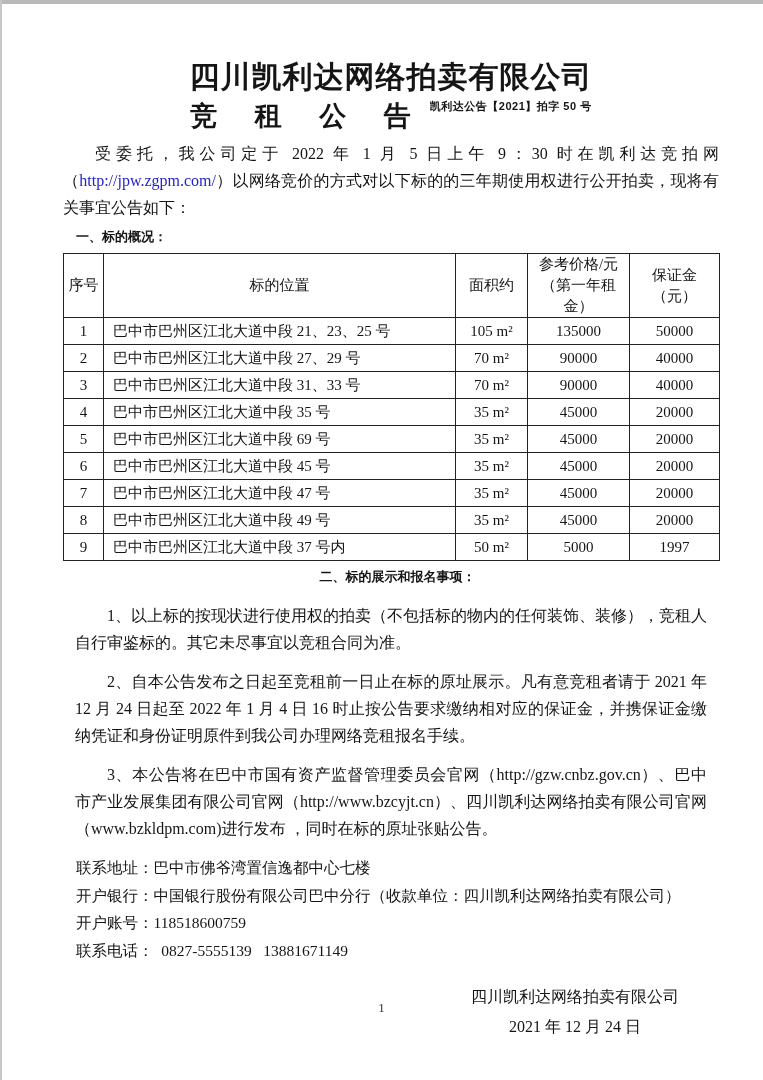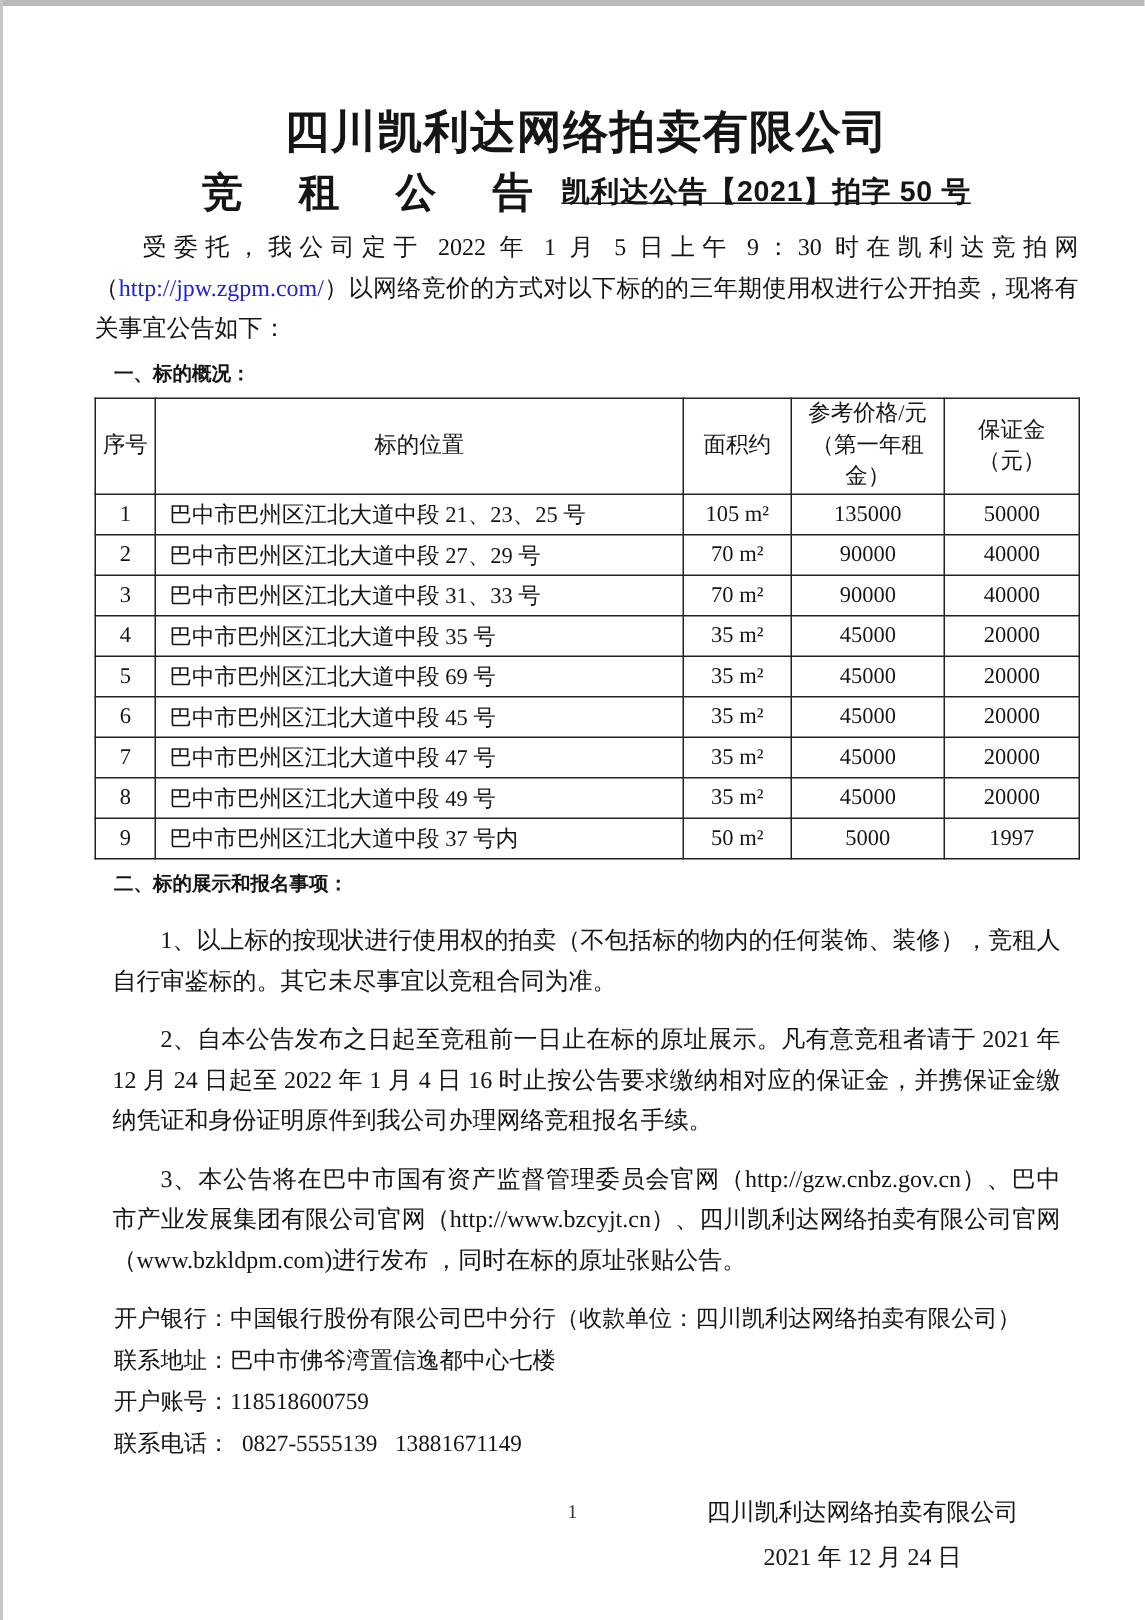--- a/index.html
+++ b/index.html
@@ -3,53 +3,53 @@
 <meta charset="utf-8">
 <style>
   html,body{margin:0;padding:0;}
   body{
     width:763px;height:1080px;position:relative;overflow:hidden;
     background:#ffffff;color:#151515;
     font-family:"Liberation Serif","DejaVu Serif",serif;
   }
   .edge-top{position:absolute;top:0;left:0;width:763px;height:4px;background:#b9b9b9;}
   .edge-left{position:absolute;top:0;left:0;width:2px;height:1080px;background:#c6c6c6;}
-  .content{position:absolute;left:63px;top:68px;width:656px;}
+  .content{position:absolute;left:63px;top:56px;width:656px;}
 
   h1.title{
     margin:0;text-align:center;
     font-family:"Liberation Sans","DejaVu Sans",sans-serif;
     font-weight:bold;font-size:30px;line-height:42px;letter-spacing:1px;
   }
-  .subtitle-row{display:flex;justify-content:center;align-items:center;margin-top:1px;}
+  .subtitle-row{display:flex;justify-content:center;align-items:flex-start;margin-top:1px;}
   .subtitle{
     font-family:"Liberation Sans","DejaVu Sans",sans-serif;
     font-weight:bold;font-size:27px;line-height:34px;letter-spacing:15px;
   }
   .notice-no{
     font-family:"Liberation Sans","DejaVu Sans",sans-serif;
-    font-weight:bold;font-size:19px;margin-left:4px;letter-spacing:.5px;text-decoration:underline;
+    font-weight:bold;font-size:11px;margin-left:4px;letter-spacing:.5px;
   }
 
   p.intro{margin:7px 0 0;font-size:16px;line-height:27px;text-indent:2em;text-align:justify;}
   a.doc-link{color:var(--link-color,#2323cb);cursor:pointer;}
 
   h2.sec{
     margin:3px 0 0;padding-left:13px;
     font-family:"Liberation Sans","DejaVu Sans",sans-serif;
     font-weight:bold;font-size:13px;line-height:26px;
   }
 
   table.lots{width:100%;border-collapse:collapse;margin-top:3px;font-size:15px;table-layout:fixed;}
   table.lots th,table.lots td{border:1px solid #222;padding:0 3px;font-weight:normal;overflow:hidden;}
   table.lots thead th{height:48px;text-align:center;line-height:21px;}
   table.lots tbody td{height:26px;text-align:center;}
   table.lots td.loc{text-align:left;padding-left:9px;}
 
-  .sec2{margin-top:5px;}
+  .sec2{margin-top:5px;text-align:center;}
   p.body-par{margin:12px;font-size:16px;line-height:27px;text-indent:2em;text-align:justify;}
 
   .contact-block{margin-top:3px;}
   .contact-line{padding-left:13px;font-size:15.5px;line-height:27.5px;white-space:pre-wrap;}
 
   .signature{margin:18px 40px 0 auto;width:max-content;text-align:center;font-size:16px;line-height:30px;}
 
   .pagenum{position:absolute;left:0;right:0;top:1000px;text-align:center;font-size:13px;color:#333;}
 </style>
 </head>
@@ -158,22 +158,22 @@
     </tbody>
   </table>
 
   <h2 class="sec sec2">二、标的展示和报名事项：</h2>
 
   <p class="body-par">1、以上标的按现状进行使用权的拍卖（不包括标的物内的任何装饰、装修），竞租人自行审鉴标的。其它未尽事宜以竞租合同为准。</p>
   <p class="body-par">2、自本公告发布之日起至竞租前一日止在标的原址展示。凡有意竞租者请于 2021 年 12 月 24 日起至 2022 年 1 月 4 日 16 时止按公告要求缴纳相对应的保证金，并携保证金缴纳凭证和身份证明原件到我公司办理网络竞租报名手续。</p>
   <p class="body-par">3、本公告将在巴中市国有资产监督管理委员会官网（http://gzw.cnbz.gov.cn）、巴中市产业发展集团有限公司官网（http://www.bzcyjt.cn）、四川凯利达网络拍卖有限公司官网（www.bzkldpm.com)进行发布 ，同时在标的原址张贴公告。</p>
 
   <div class="contact-block">
+    <div class="contact-line">联系地址：巴中市佛爷湾置信逸都中心七楼</div>
     <div class="contact-line">开户银行：中国银行股份有限公司巴中分行（收款单位：四川凯利达网络拍卖有限公司）</div>
-    <div class="contact-line">联系地址：巴中市佛爷湾置信逸都中心七楼</div>
     <div class="contact-line">开户账号：118518600759</div>
     <div class="contact-line">联系电话：  0827-5555139   13881671149</div>
   </div>
 
   <div class="signature">
     <div>四川凯利达网络拍卖有限公司</div>
     <div>2021 年 12 月 24 日</div>
   </div>
 
 </div>

